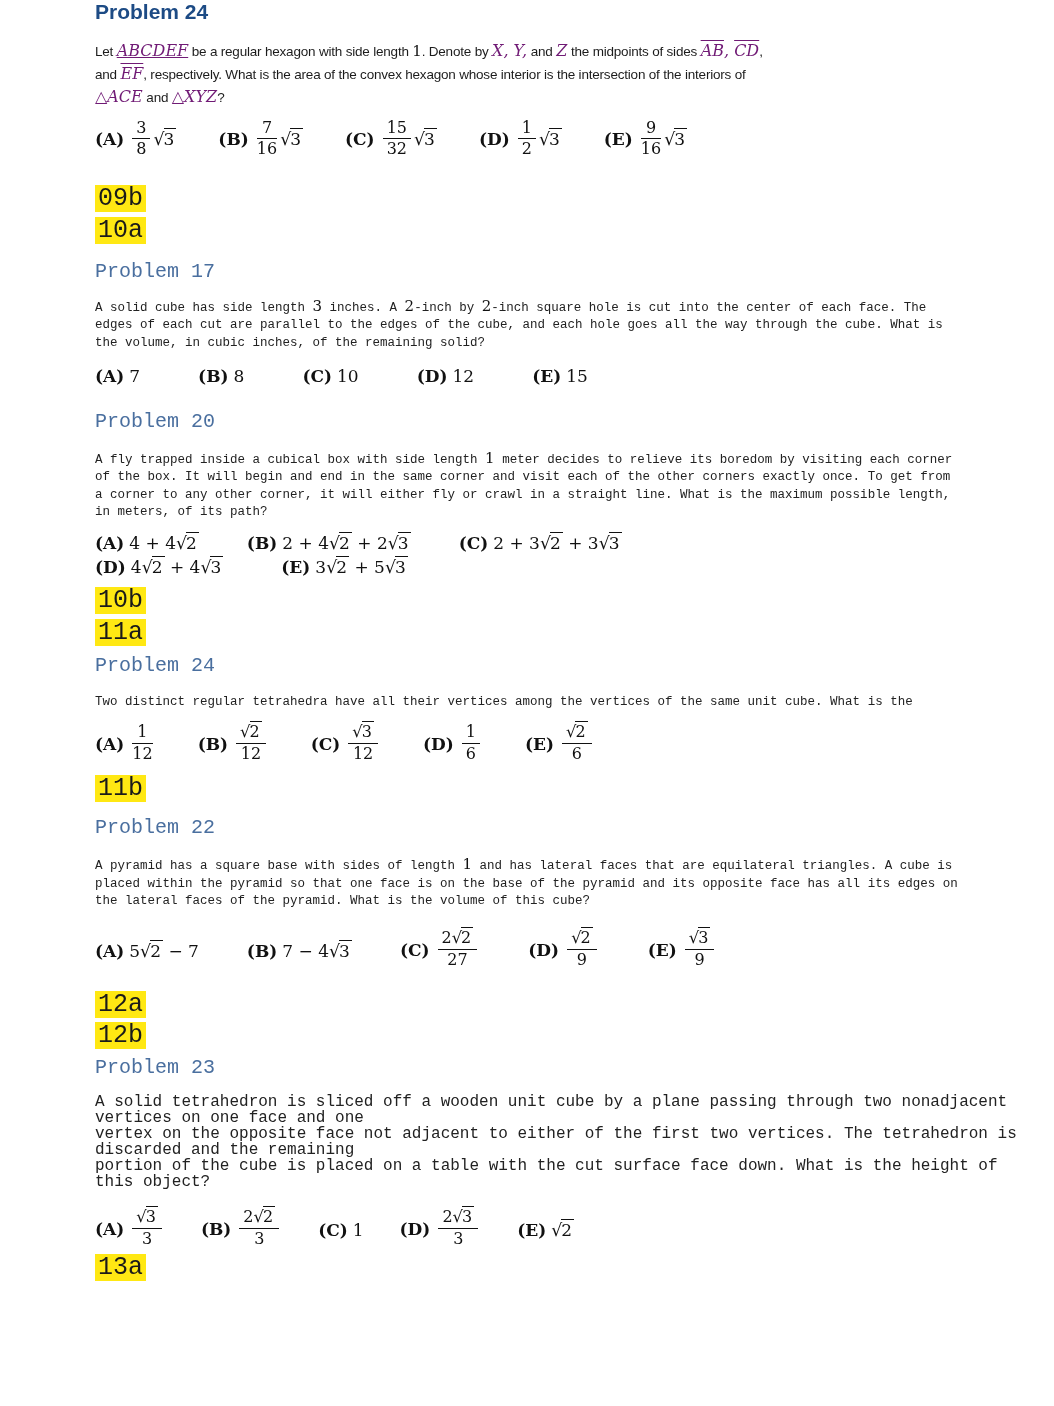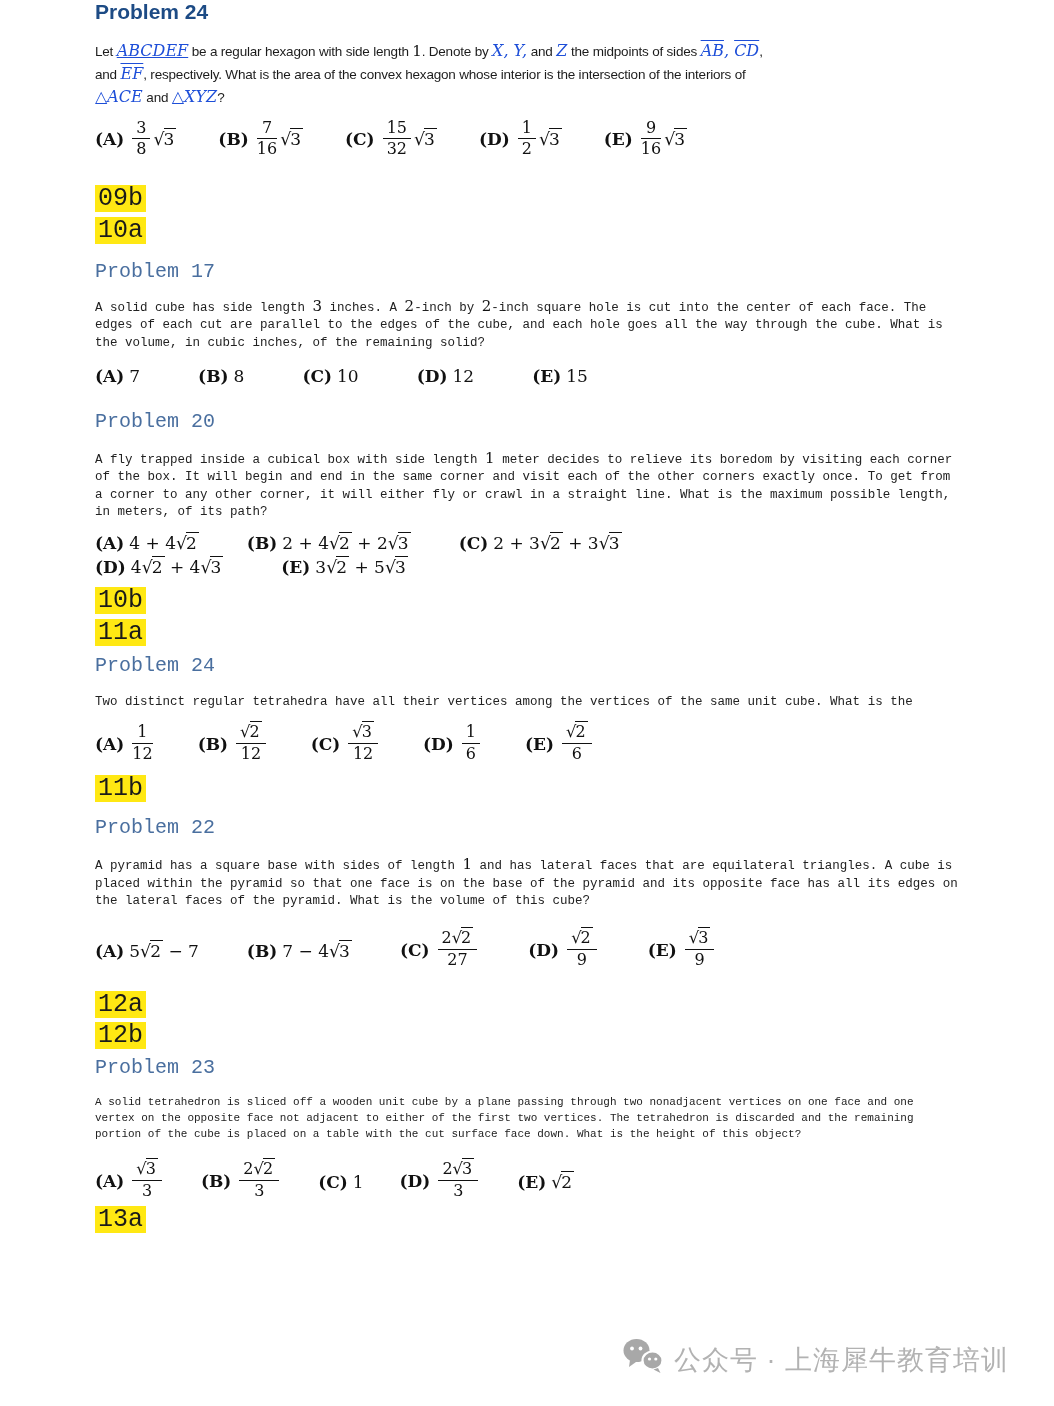--- a/index.html
+++ b/index.html
@@ -20,37 +20,37 @@
     margin:0;line-height:24px;
   }
   
   .ptext{
     margin-top:16px;width:860px;
     font-size:13.5px;line-height:22px;color:#1c1c1c;
     letter-spacing:-0.2px;
   }
   .ptext .mi{letter-spacing:0;}
   
-  .mi{font-family:"DejaVu Serif",serif;font-style:italic;font-size:16px;color:#1d4ed8;}
+  .mi{font-family:"DejaVu Serif",serif;font-style:italic;font-size:16px;color:#701a75;}
   .mn{font-family:"DejaVu Serif",serif;font-size:15px;color:#111;}
   .ol{text-decoration:overline;}
   .ul{text-decoration:underline;}
   
   .h-blue{
     font-family:"Liberation Mono",monospace;
     font-size:20px;font-weight:normal;color:#4a6f9f;
     margin:0;line-height:24px;
   }
   
   .mono-body{
     font-family:"Liberation Mono",monospace;
     font-size:12.5px;line-height:17.5px;color:#222;
     width:945px;margin-top:14px;
   }
-  .mono-body.small{font-size:11px;line-height:16px;}
+  .mono-body.small{font-size:16px;line-height:16px;}
   
   .choices{
     font-family:"DejaVu Serif",serif;font-size:17px;color:#111;
     margin-top:12px;white-space:nowrap;
   }
   .choice{display:inline-block;margin-right:48px;vertical-align:middle;}
   .choices.g55 .choice{margin-right:58px;}
   .choices.g42 .choice{margin-right:42px;}
   .choices.g36 .choice{margin-right:36px;}
   .clabel{font-weight:bold;margin-right:5px;}
@@ -125,29 +125,14 @@
 
   <div class="tag mt20">12a</div>
   <div class="tag mt4">12b</div>
 
   <h2 class="h-blue mt7">Problem 23</h2>
   <div class="mono-body small mt14"><span>A solid tetrahedron is sliced off a wooden unit cube by a plane passing through two nonadjacent vertices on one face and one</span><br><span>vertex on the opposite face not adjacent to either of the first two vertices. The tetrahedron is discarded and the remaining</span><br><span>portion of the cube is placed on a table with the cut surface face down. What is the height of this object?</span></div>
   <div class="choices mt12 g36"><span class="choice"><span class="clabel">(A)</span><span class="cmath"><span class="frac"><span class="num"><span class="sqrt"><span class="radsym">√</span><span class="radbody">3</span></span></span><span class="den"><span>3</span></span></span></span></span><span class="choice"><span class="clabel">(B)</span><span class="cmath"><span class="frac"><span class="num"><span>2</span><span class="sqrt"><span class="radsym">√</span><span class="radbody">2</span></span></span><span class="den"><span>3</span></span></span></span></span><span class="choice"><span class="clabel">(C)</span><span class="cmath"><span>1</span></span></span><span class="choice"><span class="clabel">(D)</span><span class="cmath"><span class="frac"><span class="num"><span>2</span><span class="sqrt"><span class="radsym">√</span><span class="radbody">3</span></span></span><span class="den"><span>3</span></span></span></span></span><span class="choice"><span class="clabel">(E)</span><span class="cmath"><span class="sqrt"><span class="radsym">√</span><span class="radbody">2</span></span></span></span></div>
 
   <div class="tag mt4">13a</div>
 
-  <div class="watermark">
-    <span>
-      <svg width="42" height="36" viewBox="0 0 42 36" aria-hidden="true">
-        <ellipse cx="14.5" cy="12.5" rx="13" ry="11.5" fill="#a8a8a8"></ellipse>
-        <path d="M8 22 L7 29 L14 24 Z" fill="#a8a8a8"></path>
-        <circle cx="10" cy="10.5" r="1.9" fill="#ffffff"></circle>
-        <circle cx="18.5" cy="10.5" r="1.9" fill="#ffffff"></circle>
-        <ellipse cx="30.5" cy="22.5" rx="10" ry="9" fill="#a8a8a8" stroke="#ffffff" stroke-width="2.2"></ellipse>
-        <path d="M36 30 L38.5 35 L31.5 31.5 Z" fill="#a8a8a8"></path>
-        <circle cx="27.5" cy="21" r="1.6" fill="#ffffff"></circle>
-        <circle cx="33.8" cy="21" r="1.6" fill="#ffffff"></circle>
-      </svg>
-    </span>
-    <span>公众号 · 上海犀牛教育培训</span>
-  </div>
 
 </div>
 
 </body></html>

